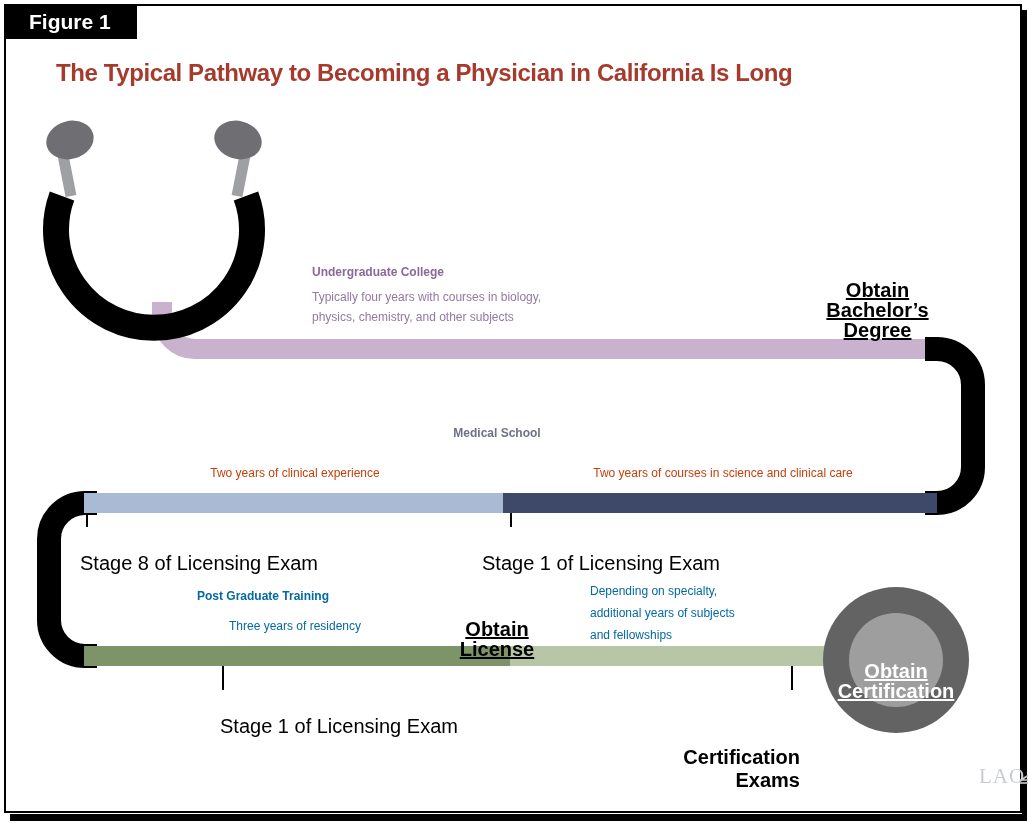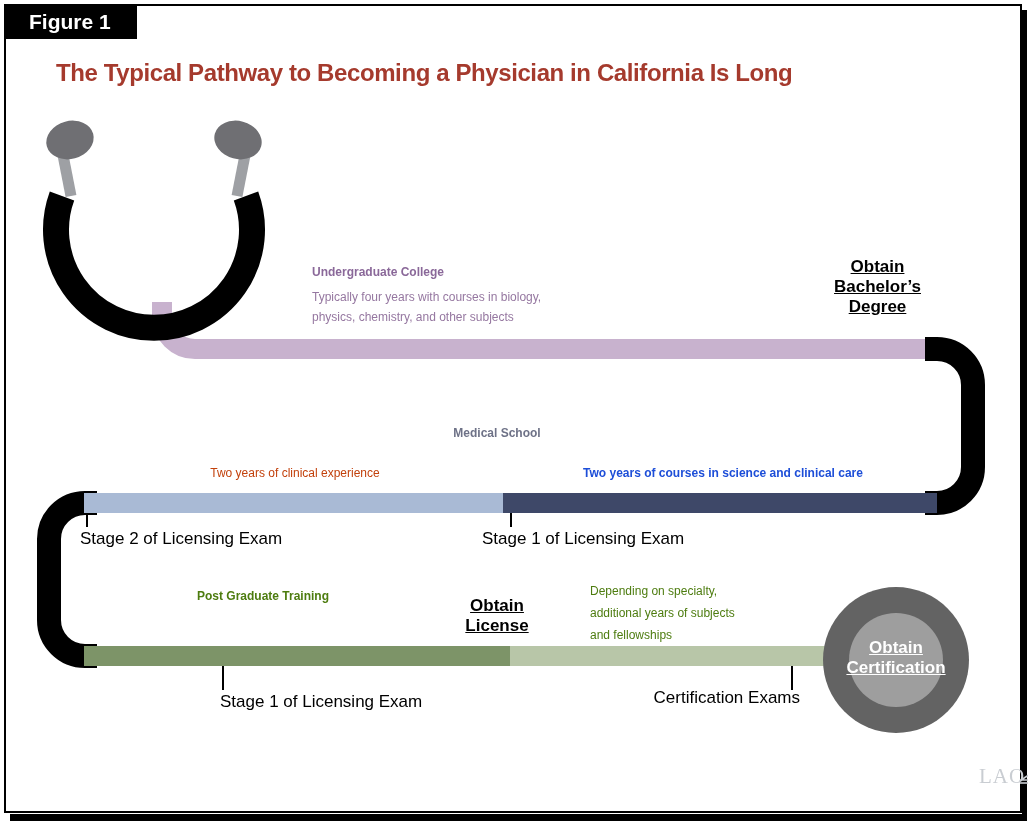--- a/index.html
+++ b/index.html
@@ -14,25 +14,25 @@
   svg{position:absolute;left:0;top:0;}
   .txt{position:absolute;font-size:12px;white-space:pre-line;}
   .center{text-align:center;}
   .right{text-align:right;}
   .bold{font-weight:bold;}
   .under{text-decoration:underline;}
   .c-purple-h{color:#8A6899;}
   .c-purple{color:#9577A0;}
   .c-slate{color:#6E7287;text-align:center;}
   .c-ltblue{color:#c2410c;}
-  .c-navy{color:#1d4ed8;font-weight:bold;}
-  .c-green{color:#4d7c0f;}
+  .c-navy{color:#c2410c;}
+  .c-green{color:#0369a1;}
   .c-black{color:#000;}
   .c-white{color:#fff;}
-  .small{font-size:17px;}
+  .small{font-size:20px;margin-top:23px;}
   .lh21{line-height:20px;}
   .lh20{line-height:20px;}
   .lh22{line-height:22px;}
   .logo{position:absolute;left:979px;top:764px;font-family:"Liberation Serif","DejaVu Serif",serif;
         font-size:21px;letter-spacing:1px;color:#C9CDD2;display:flex;align-items:center;}
 </style>
 </head>
 <body>
 
 <div id="fig">
@@ -78,33 +78,34 @@
   <div class="txt bold c-purple-h" style="left:312px;top:265px;">Undergraduate College</div>
   <div class="txt c-purple lh21" style="left:312px;top:287px;">Typically four years with courses in biology,
 physics, chemistry, and other subjects</div>
   <div class="txt bold under c-black center small lh20" style="left:815px;top:257px;width:125px;">Obtain
 Bachelor’s
 Degree</div>
 
   <div class="txt bold c-slate center" style="left:397px;top:426px;width:200px;">Medical School</div>
   <div class="txt c-ltblue center" style="left:95px;top:466px;width:400px;">Two years of clinical experience</div>
   <div class="txt c-navy center" style="left:523px;top:466px;width:400px;">Two years of courses in science and clinical care</div>
-  <div class="txt c-black small" style="left:80px;top:529px;">Stage 2 of Licensing Exam</div>
+  <div class="txt c-black small" style="left:80px;top:529px;">Stage 8 of Licensing Exam</div>
   <div class="txt c-black small" style="left:482px;top:529px;">Stage 1 of Licensing Exam</div>
 
   <div class="txt bold c-green center" style="left:163px;top:589px;width:200px;">Post Graduate Training</div>
+  <div class="txt c-green center" style="left:185px;top:619px;width:220px;">Three years of residency</div>
   <div class="txt bold under c-black center small lh21" style="left:445px;top:596px;width:104px;">Obtain
 License</div>
   <div class="txt c-green lh22" style="left:590px;top:580px;">Depending on specialty,
 additional years of subjects
 and fellowships</div>
   <div class="txt bold under c-white center small lh20" style="left:834px;top:638px;width:124px;">Obtain
 Certification</div>
   <div class="txt c-black small" style="left:220px;top:692px;">Stage 1 of Licensing Exam</div>
-  <div class="txt c-black small right" style="left:640px;top:688px;width:160px;">Certification Exams</div>
+  <div class="txt c-black small right" style="left:640px;top:723px;width:160px;font-weight:bold;">Certification Exams</div>
 
   <div class="logo">
     <span>LAO</span>
     <svg width="22" height="18" viewBox="0 0 22 18" style="position:static;margin-left:-6px;">
       <polygon points="2,12 19,1 19,12" fill="none" stroke-width="1.6" stroke="#C9CDD2"></polygon>
       <line x1="1" y1="15" x2="21" y2="15" stroke-width="1.6" stroke="#C9CDD2"></line>
     </svg>
   </div>
 
 </div>

